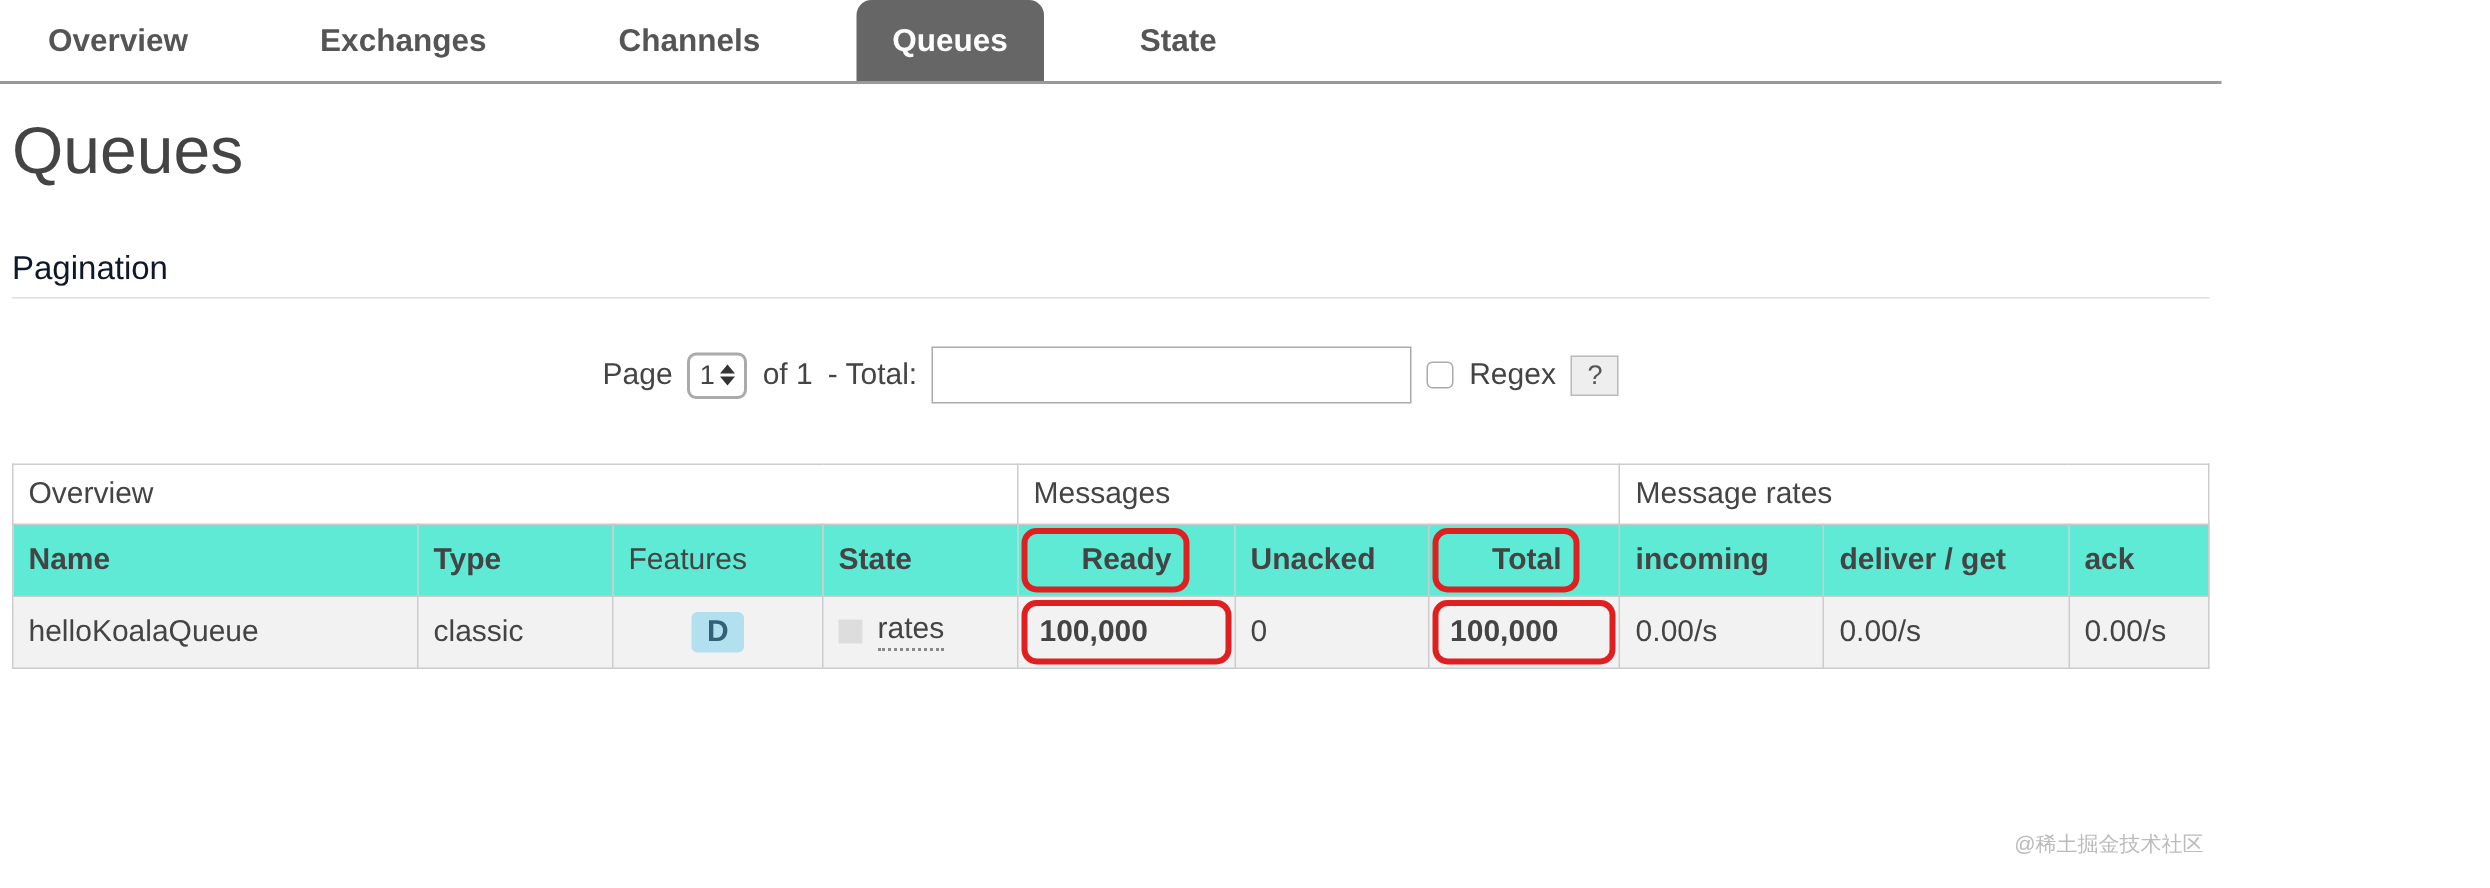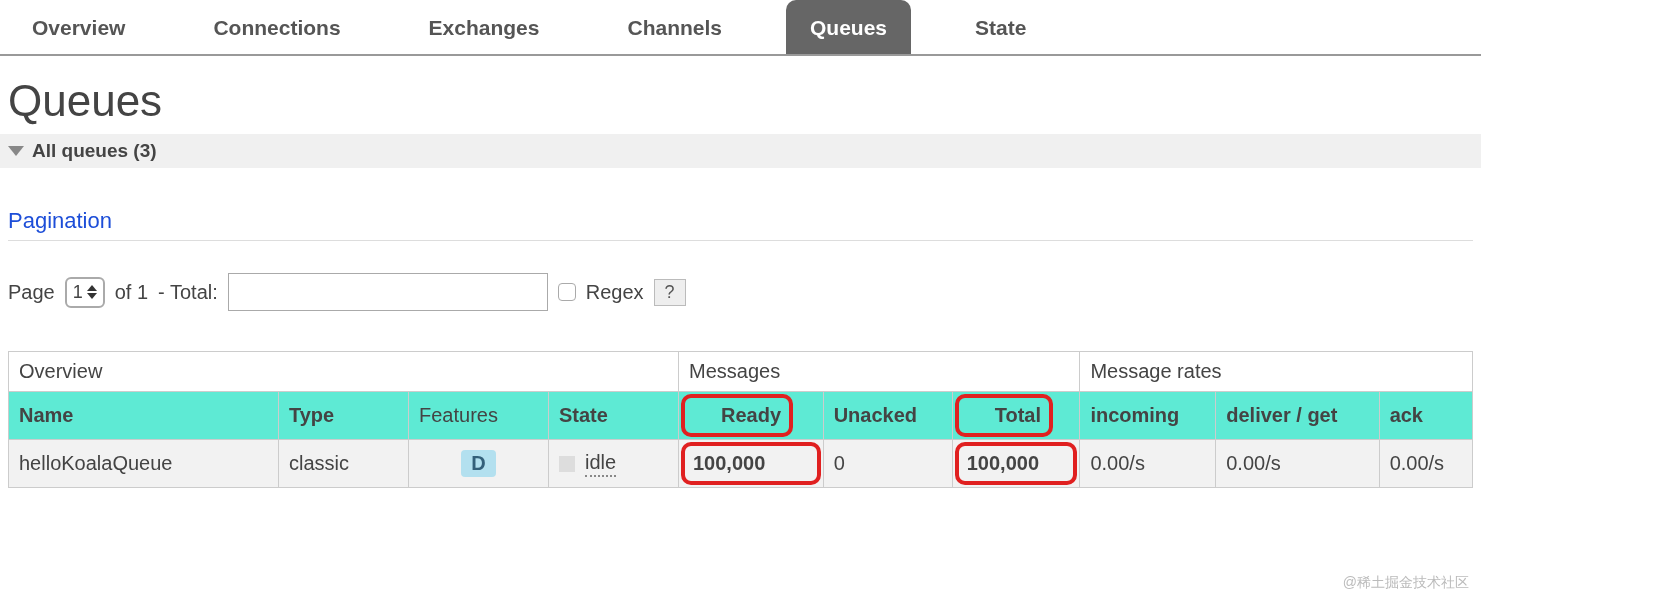--- a/index.html
+++ b/index.html
@@ -45,36 +45,37 @@
       font-size: 19px;
     }
     .chevron-down {
       width: 0; height: 0;
       border-left: 8px solid transparent;
       border-right: 8px solid transparent;
       border-top: 10px solid #888;
       display: inline-block;
     }
     .pagination-label {
-      color: #1d4ed8;
+      color: #0f172a;
       font-size: 22px;
       margin: 40px 0 6px 8px;
     }
     .divider {
       border: none;
       border-top: 1px solid #ddd;
       margin: 0 8px 20px 8px;
     }
     .filter-row {
       display: flex;
       align-items: center;
       gap: 10px;
       padding: 12px 8px 40px 8px;
       color: #444;
       font-size: 20px;
+      justify-content: center;
     }
     .page-select {
       border: 2px solid #aaa;
       border-radius: 6px;
       padding: 3px 6px;
       font-size: 18px;
       display: inline-flex;
       align-items: center;
       gap: 4px;
       background: #fff;
@@ -162,45 +163,40 @@
       border: 4px solid #e02020;
       border-radius: 10px;
       padding: 6px 8px;
       display: inline-block;
     }
     th .highlight-box { margin: -6px -8px; padding-left: 36px; }
     td .highlight-box { margin: -6px -8px; display: block; text-align: left; font-weight: bold;}
     .watermark {
       position: absolute;
       right: 12px;
-      bottom: 0;
+      bottom: 20px;
       color: #bbb;
       font-size: 14px;
     }
     .page-wrap { position: relative; width: 1481px; height: 592px; }
   </style>
 </head>
 <body>
 <div class="page-wrap">
 
 <nav class="tabs">
   <div class="tab">Overview</div>
-  <div class="tab">Connections</div>
   <div class="tab">Exchanges</div>
   <div class="tab">Channels</div>
   <div class="tab active">Queues</div>
   <div class="tab">State</div>
 </nav>
 
 <h1 class="page-title">Queues</h1>
 
-<div class="section-header">
-  <span class="chevron-down"></span>
-  <span>All queues (3)</span>
-</div>
 
 <div class="pagination-label">Pagination</div>
 <hr class="divider">
 
 <div class="filter-row">
   <span>Page</span>
   <span class="page-select">
     <span>1</span>
     <span class="stepper">
       <span class="tri-up"></span>
@@ -238,21 +234,21 @@
   <tbody>
     <tr class="data">
       <td style="font-weight:normal">helloKoalaQueue</td>
       <td>classic</td>
       <td style="text-align:center">
         <span class="feature-badge">D</span>
       </td>
       <td>
         <span class="state-cell">
           <span class="state-box"></span>
-          <span class="underline-dotted">idle</span>
+          <span class="underline-dotted">rates</span>
         </span>
       </td>
       <td>
             <span class="highlight-box">100,000</span>
           </td>
       <td class="numright">0</td>
       <td>
             <span class="highlight-box">100,000</span>
           </td>
       <td class="numright">0.00/s</td>

